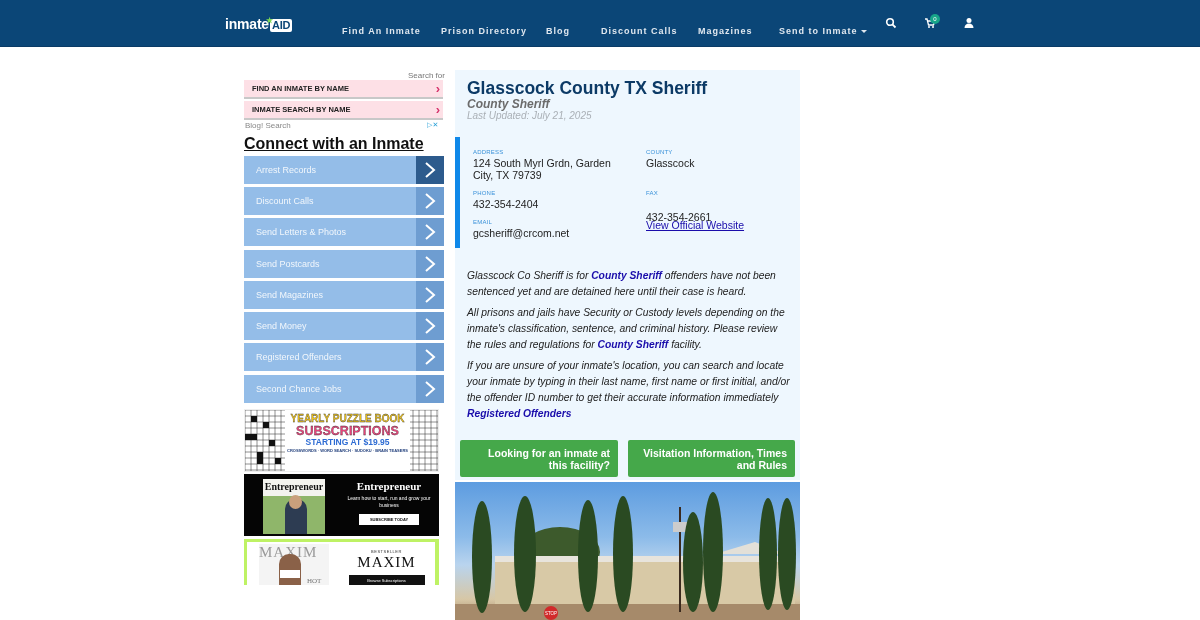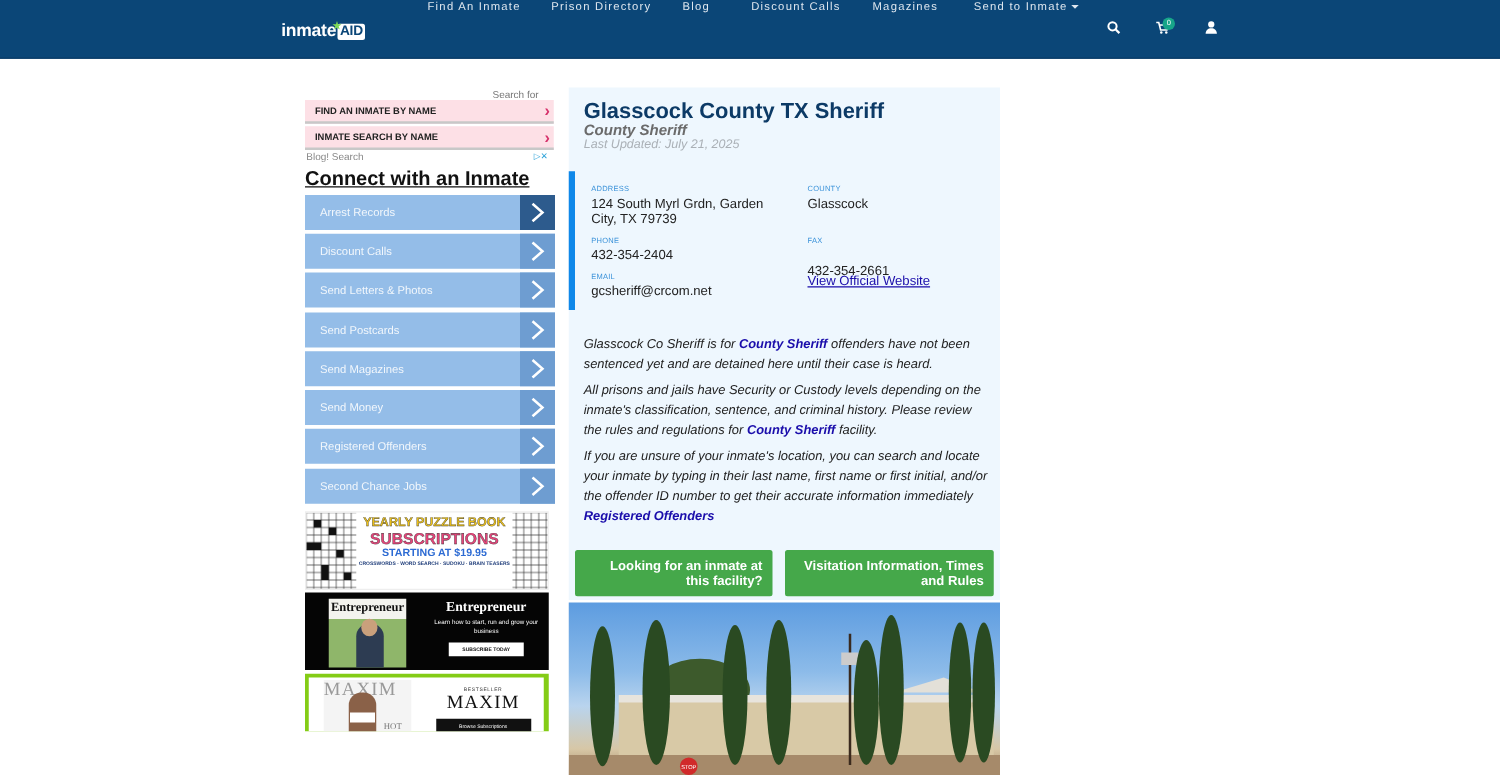--- a/index.html
+++ b/index.html
@@ -3,48 +3,48 @@
 <meta charset="utf-8">
 <style>
   * { box-sizing: border-box; margin: 0; padding: 0; }
   html, body { width: 1200px; height: 620px; overflow: hidden; background: #ffffff; font-family: "Liberation Sans", sans-serif; }
 
   
   .navbar { position: absolute; left: 0; top: 0; width: 1200px; height: 47px; background: #0b4677; border-bottom: 1px solid #0a3b66; }
   .logo { position: absolute; left: 225px; top: 14px; height: 18px; display: flex; align-items: flex-end; color: #fff; font-weight: bold; font-size: 14px; letter-spacing: -0.2px; }
   .logo .aid { background: #fff; color: #0b4677; font-size: 11px; padding: 0 2px; border-radius: 2px; margin-left: 1px; line-height: 13px; position: relative; }
   .logo .star { position: absolute; left: -4px; top: -5px; color: #7ed957; font-size: 8px; }
-  .nav-item { position: absolute; top: 0; color: #dfe7ef; font-size: 9px; letter-spacing: 1px; white-space: nowrap; }
+  .nav-item { position: absolute; top: 26px; color: #dfe7ef; font-size: 9px; letter-spacing: 1px; white-space: nowrap; font-weight: bold; }
   .nav-caret { display: inline-block; width: 0; height: 0; border-left: 3px solid transparent; border-right: 3px solid transparent; border-top: 3px solid #dfe7ef; vertical-align: middle; margin-left: 3px; }
   .nav-icon { position: absolute; top: 15px; width: 14px; height: 14px; }
   .cart-badge { position: absolute; left: 930px; top: 14px; width: 10px; height: 10px; border-radius: 50%; background: #17a589; color: #fff; font-size: 6px; text-align: center; line-height: 10px; }
 
   
   .breadcrumb { position: absolute; left: 244px; top: 53px; font-size: 10.5px; color: #333; margin-top: 48px; }
   .breadcrumb a { color: #1a0dab; text-decoration: none; }
   .breadcrumb .sep { color: #333; margin: 0 2px; }
 
   
-  .search-for { position: absolute; left: 394px; top: 71px; font-size: 8px; color: #777; }
+  .search-for { position: absolute; left: 408px; top: 71px; font-size: 8px; color: #777; }
   .ad-row { position: absolute; left: 244px; width: 199px; height: 19px; background: #fde0e6; border-bottom: 2px solid #c8c8c8; font-size: 7.5px; font-weight: bold; color: #222; padding-left: 8px; line-height: 18px; }
   .ad-row .chev { position: absolute; right: 3px; top: 0; color: #d6336c; font-size: 13px; font-weight: bold; line-height: 18px; }
   .yahoo { position: absolute; left: 245px; top: 121px; font-size: 8px; color: #888; }
   .adchoice { position: absolute; left: 427px; top: 121px; font-size: 7px; color: #2aa1d8; }
 
   .connect-title { position: absolute; left: 244px; top: 135px; font-size: 16px; font-weight: bold; color: #111; text-decoration: underline; }
 
   .side-btn { position: absolute; left: 244px; width: 200px; height: 28px; background: #94bde8; color: #f2f7fc; font-size: 9px; line-height: 28px; padding-left: 12px; }
   .side-btn .arrow-box { position: absolute; right: 0; top: 0; width: 28px; height: 28px; background: #6e9dd1; }
   .side-btn .arrow-box.dark { background: #2d5b8d; }
   .side-btn .arrow-box svg { position: absolute; left: 7px; top: 6px; }
 
   .ad-banner { position: absolute; left: 244px; width: 195px; overflow: hidden; }
   .puzzle { top: 409px; height: 63px; background: #fff; border: 1px solid #eee; }
   .entre { top: 474px; height: 62px; background: #050505; }
-  .maxim { top: 539px; height: 46px; background: #84cc16; }
+  .maxim { top: 539px; height: 46px; background: #bef264; }
 
   
   .main-panel { position: absolute; left: 455px; top: 70px; width: 345px; height: 410px; background: #eef7fe; }
   .title { position: absolute; left: 467px; top: 78px; font-size: 17.5px; font-weight: bold; color: #0c3a66; }
   .subtitle { position: absolute; left: 467px; top: 97px; font-size: 12px; font-weight: bold; font-style: italic; color: #6b6b6b; }
   .updated { position: absolute; left: 467px; top: 110px; font-size: 10px; font-style: italic; color: #aab0b6; }
 
   .info-bar { position: absolute; left: 455px; top: 137px; width: 5px; height: 111px; background: #0f88e9; }
   .info-label { position: absolute; font-size: 6px; color: #3a92d9; letter-spacing: 0.2px; }
   .info-val { position: absolute; font-size: 10.5px; color: #222; line-height: 12px; }

